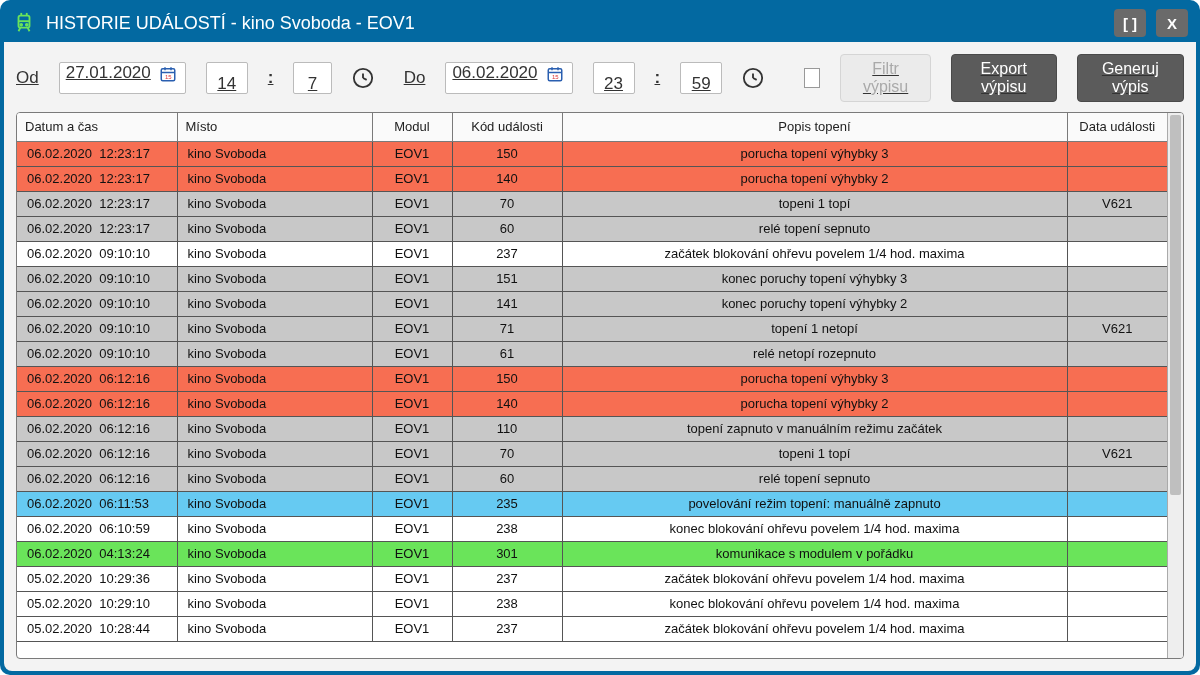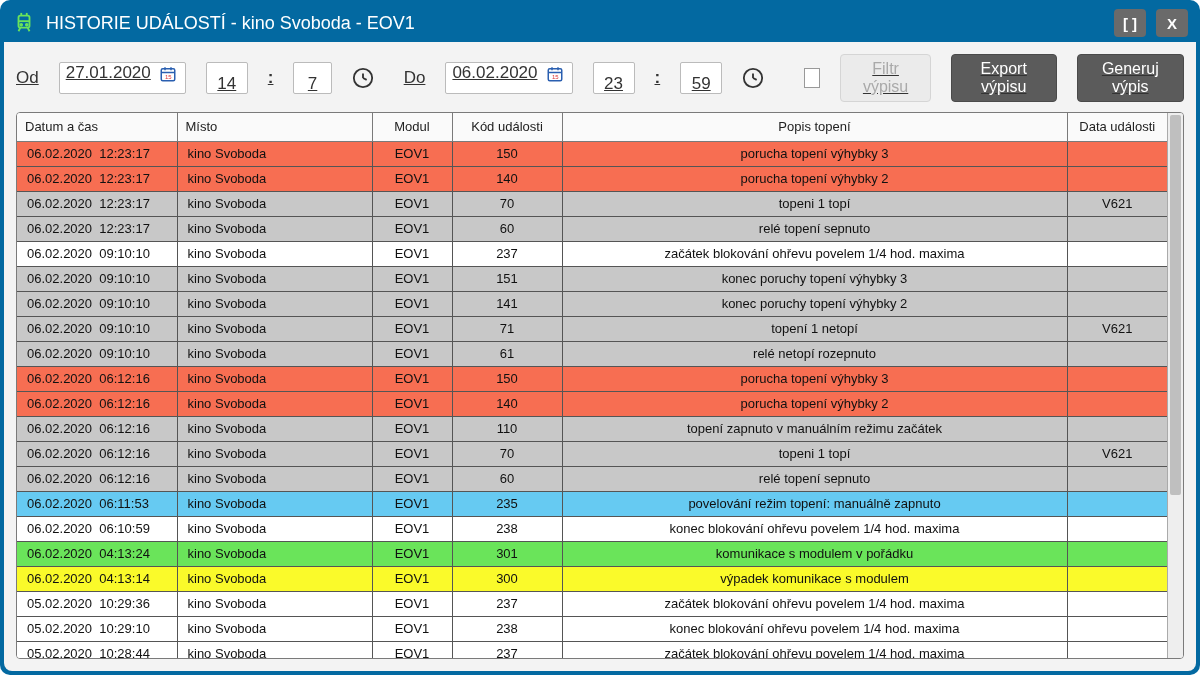--- a/index.html
+++ b/index.html
@@ -413,28 +413,20 @@
                 <td class="c-data"></td>
               </tr>
               <tr class="r-green">
                 <td class="c-dt">06.02.2020  04:13:24</td>
                 <td class="c-loc">kino Svoboda</td>
                 <td class="c-mod">EOV1</td>
                 <td class="c-code">301</td>
                 <td class="c-desc">komunikace s modulem v pořádku</td>
                 <td class="c-data"></td>
               </tr>
-              <tr class="r-yellow">
-                <td class="c-dt">06.02.2020  04:13:14</td>
-                <td class="c-loc">kino Svoboda</td>
-                <td class="c-mod">EOV1</td>
-                <td class="c-code">300</td>
-                <td class="c-desc">výpadek komunikace s modulem</td>
-                <td class="c-data"></td>
-              </tr>
               <tr class="r-white">
                 <td class="c-dt">05.02.2020  10:29:36</td>
                 <td class="c-loc">kino Svoboda</td>
                 <td class="c-mod">EOV1</td>
                 <td class="c-code">237</td>
                 <td class="c-desc">začátek blokování ohřevu povelem 1/4 hod. maxima</td>
                 <td class="c-data"></td>
               </tr>
               <tr class="r-white">
                 <td class="c-dt">05.02.2020  10:29:10</td>

